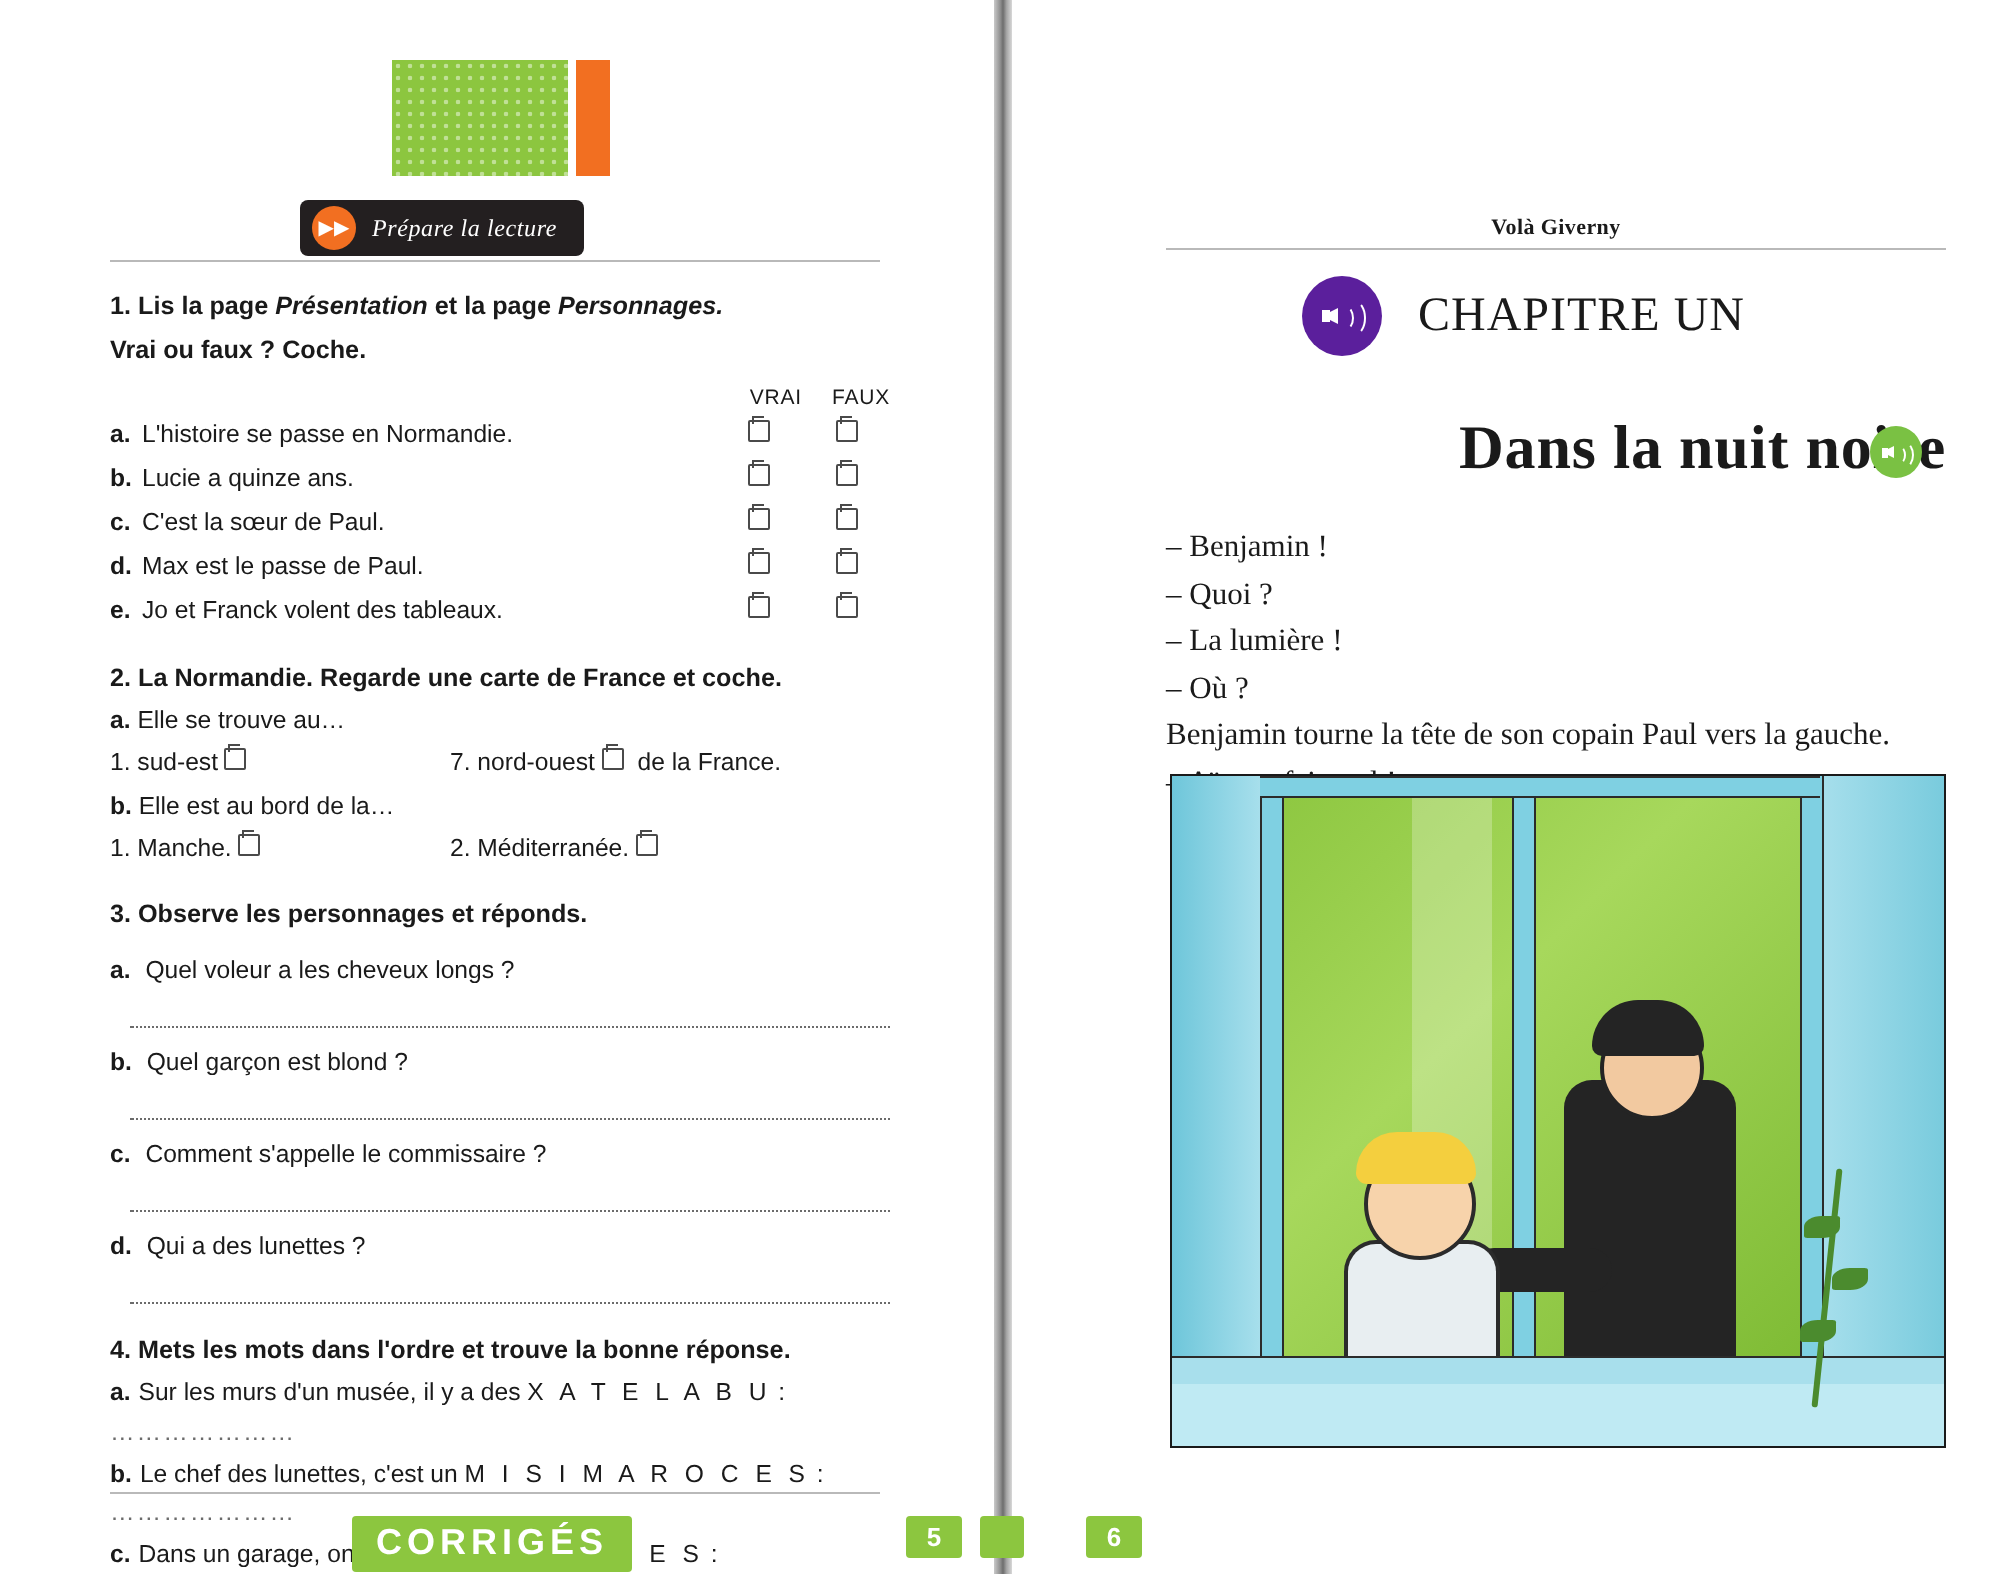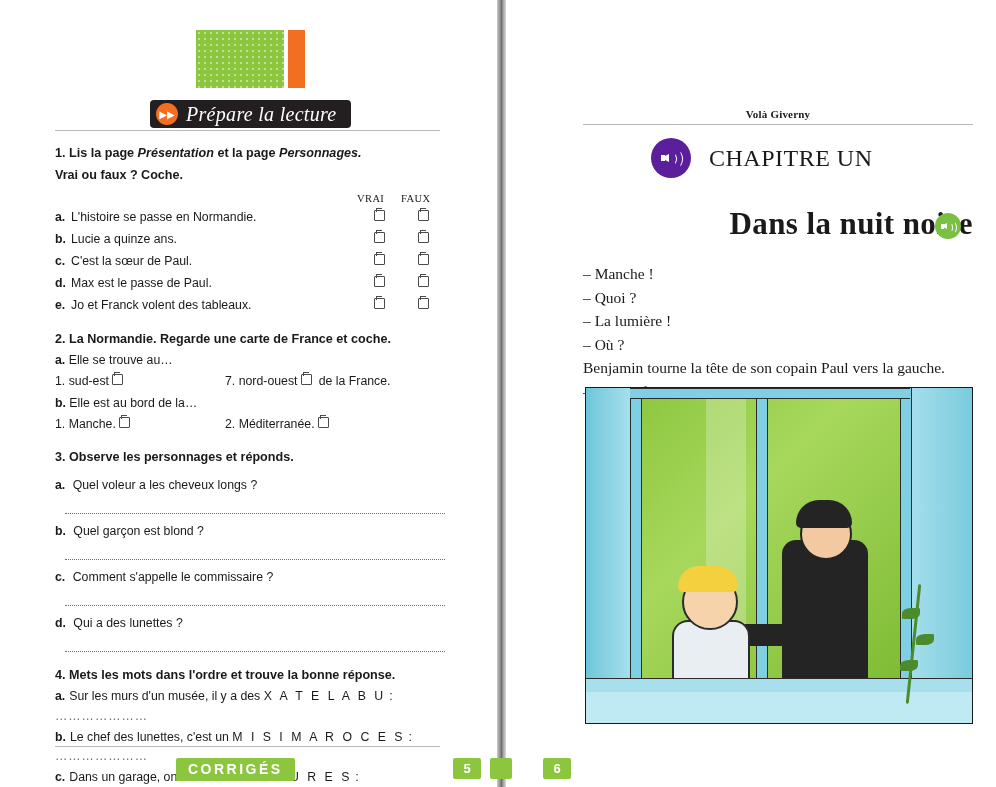--- a/index.html
+++ b/index.html
@@ -80,21 +80,21 @@
     display: flex;
     align-items: center;
     justify-content: center;
     margin-right: 8px;
     flex: none;
   }
   .prepare-tab .tab-label {
     color: #ffffff;
     font-family: "Liberation Serif", serif;
     font-style: italic;
-    font-size: 20px;
+    font-size: 12px;
     letter-spacing: .3px;
     white-space: nowrap;
   }
   .rule {
     position: absolute;
     height: 1px;
     background: #b9b9b9;
   }
   .rule-top-left { left: 55px; top: 130px; width: 385px; }
   .rule-bottom-left { left: 55px; top: 746px; width: 385px; }
@@ -117,21 +117,21 @@
   .section { margin-bottom: 13px; }
   .section-gap { margin-top: 14px; }
 
   .vf-head {
     display: flex;
     justify-content: flex-end;
     font-size: 10.5px;
     letter-spacing: .4px;
     margin: 6px 0 1px 0;
   }
-  .vf-head span { width: 44px; text-align: left; font-family: Liberation Serif, serif; }
+  .vf-head span { width: 44px; text-align: right; }
 
   .vf-row {
     display: flex;
     align-items: baseline;
     margin-bottom: 3px;
   }
   .vf-row .lab {
     font-weight: bold;
     width: 16px;
     flex: none;
@@ -178,21 +178,21 @@
   .dotfill { letter-spacing: 1px; color: #6b6b6b; }
 
   
   .corriges {
     position: absolute;
     left: 176px;
     top: 758px;
     background: #8cc63f;
     color: #ffffff;
     font-weight: bold;
-    font-size: 14px;
+    font-size: 18px;
     letter-spacing: 2.5px;
     padding: 3px 12px 4px 12px;
     border-radius: 2px;
   }
 
   
   .pagenum {
     position: absolute;
     top: 758px;
     width: 28px;
@@ -602,21 +602,21 @@
   <span class="audio-badge green title-audio">
     <span class="spk small">
       <span class="cone"></span>
         <span class="body"></span>
         <span class="w1"></span>
         <span class="w2"></span>
     </span>
   </span>
 
   <div class="story-text">
-    <p>– Manche !</p>
+    <p>– Benjamin !</p>
     <p>– Quoi ?</p>
     <p>– La lumière !</p>
     <p>– Où ?</p>
     <p>Benjamin tourne la tête de son copain Paul vers la gauche.</p>
     <p>– Aïe, ça fait mal !</p>
   </div>
 
   <div class="illus">
     <div class="ill-sky"></div>
     <div class="ill-wall-left"></div>

